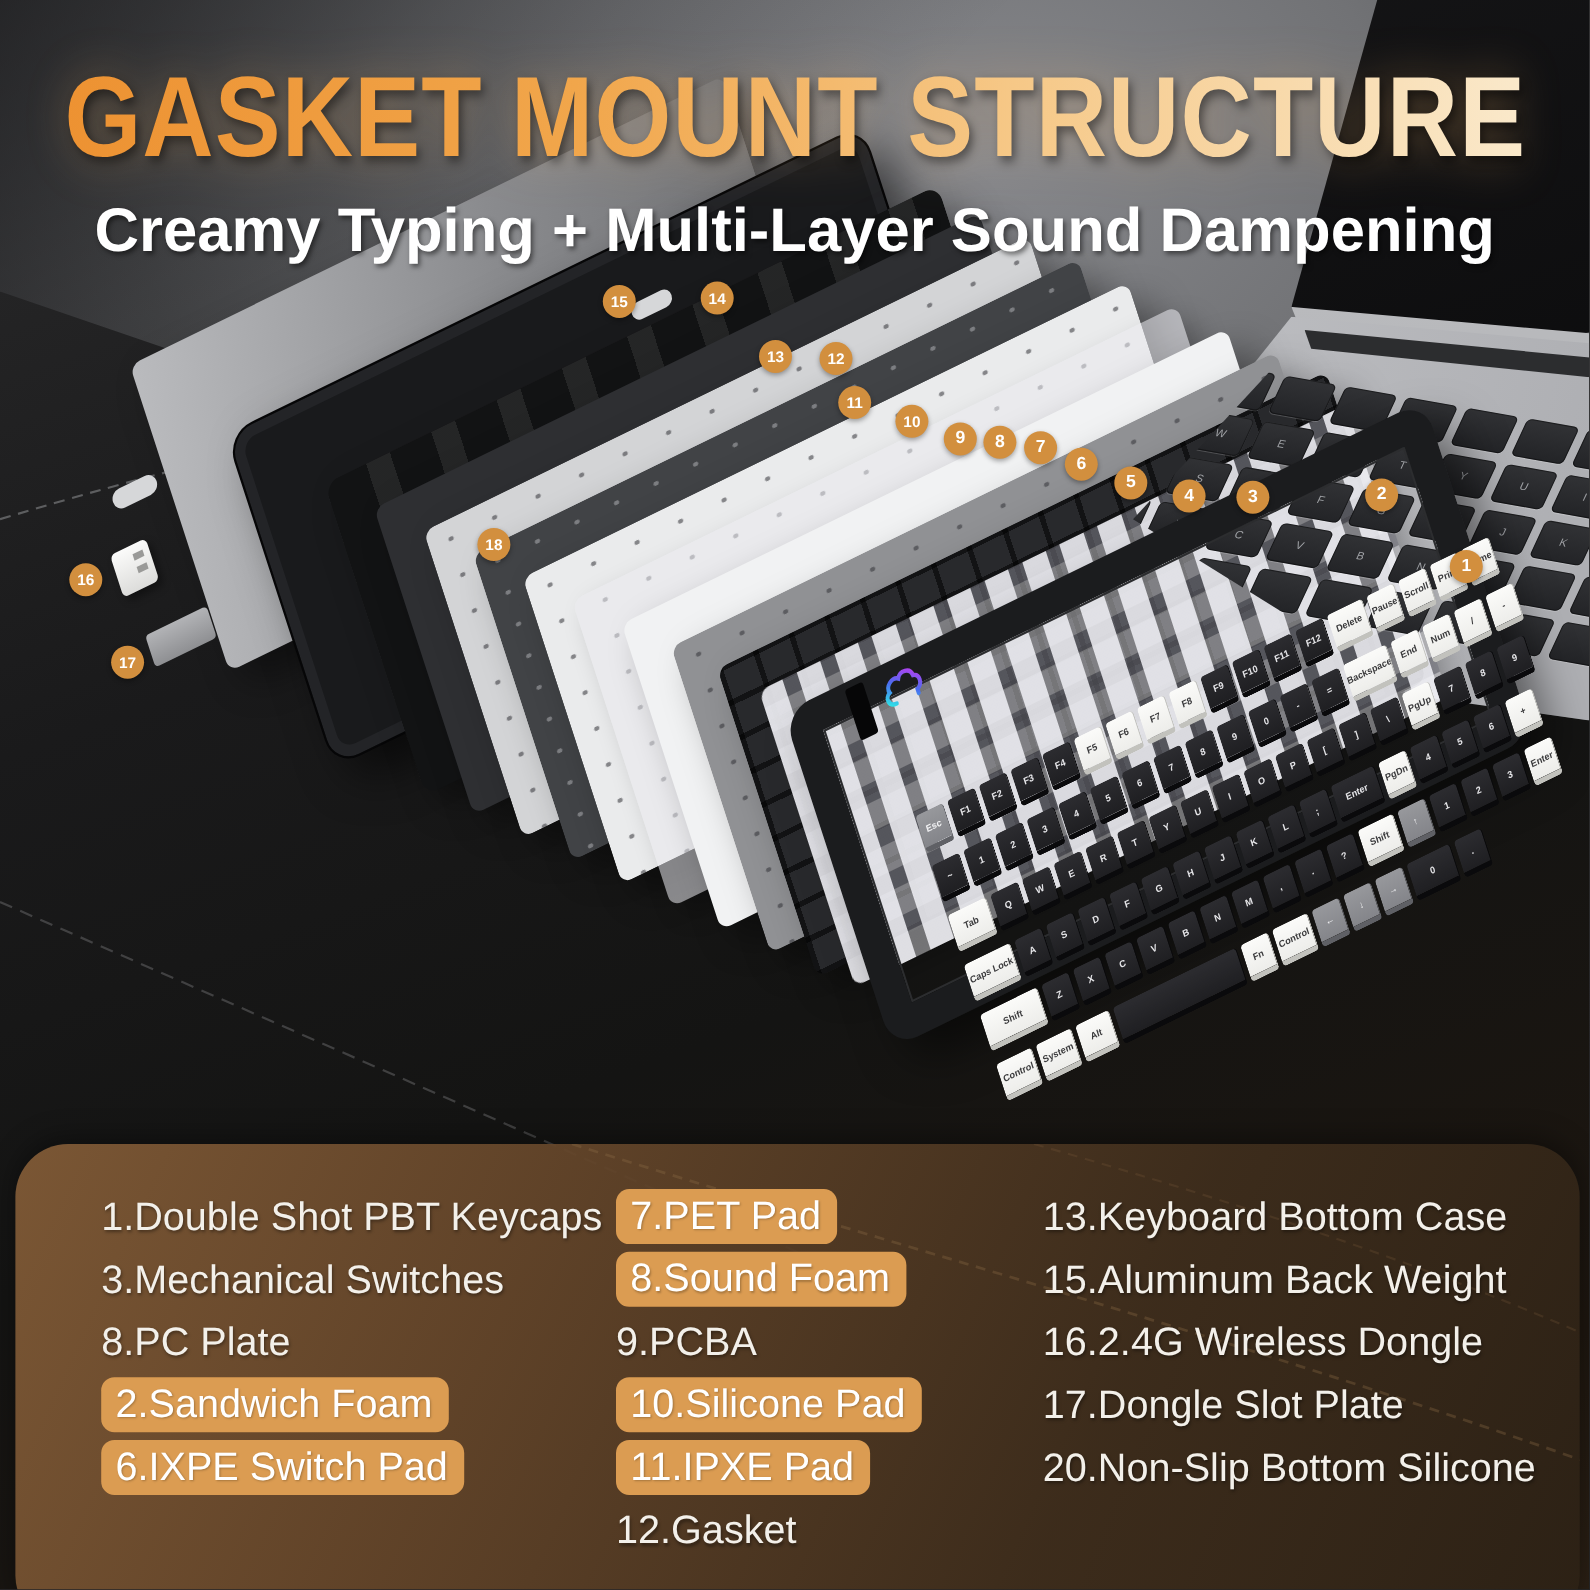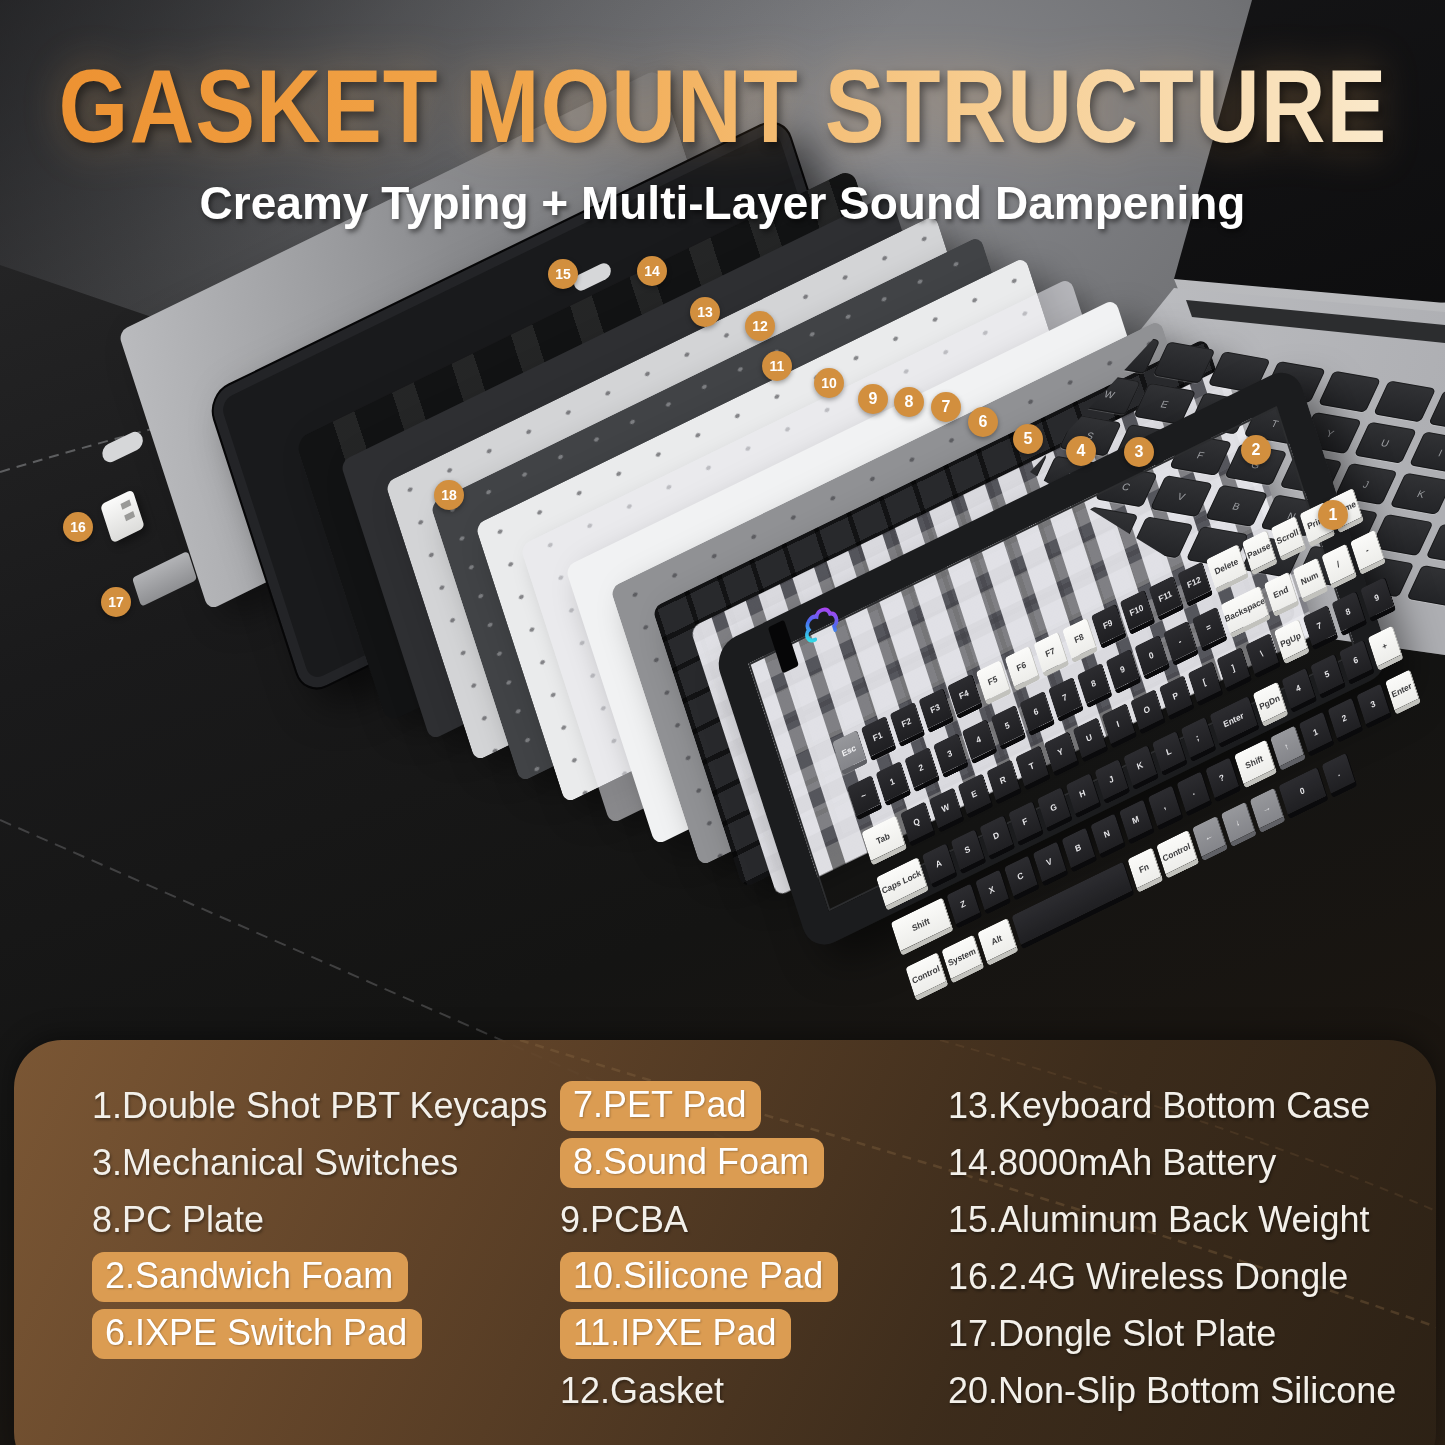--- a/index.html
+++ b/index.html
@@ -72,21 +72,21 @@
     box-shadow:0 2px 5px rgba(0,0,0,.35);}
   .callout.two{font-size:14px;text-align:center;}
   
   .title{position:absolute;z-index:9;left:50%;top:46px;transform:translateX(-50%) scale(1.02,1.18);
     transform-origin:center top;font-size:88px;font-weight:900;letter-spacing:1px;white-space:nowrap;
     background:linear-gradient(90deg,#ED9232 0%,#F1A64B 35%,#F6C queried887 0%,#F6C887 65%,#FAE9CB 100%);
     background:linear-gradient(90deg,#ED9232 0%,#F1A64B 35%,#F6C887 65%,#FAE9CB 100%);
     -webkit-background-clip:text;background-clip:text;color:transparent;
     filter:drop-shadow(3px 4px 4px rgba(0,0,0,.45)) drop-shadow(0 0 18px rgba(255,190,110,.28));}
   .subtitle{position:absolute;z-index:9;left:50%;top:176px;transform:translateX(-50%);
-    font-size:46px;font-weight:bold;color:#fff;white-space:nowrap;
+    font-size:56px;font-weight:bold;color:#fff;white-space:nowrap;
     text-shadow:2px 3px 5px rgba(0,0,0,.5);}
   
   .panel{position:absolute;z-index:10;left:14px;top:1040px;width:1422px;height:440px;border-radius:48px;
     overflow:hidden;
     background:linear-gradient(115deg,rgba(128,90,54,.95) 0%,rgba(101,70,42,.94) 30%,rgba(62,45,28,.95) 68%,rgba(44,33,21,.97) 100%);
     box-shadow:0 -6px 24px rgba(0,0,0,.35);}
   .seam-svg{position:absolute;inset:0;}
   .lcol{position:absolute;top:37px;}
   .lcol.c1{left:78px;}.lcol.c2{left:546px;}.lcol.c3{left:934px;}
   .lrow{height:57px;display:flex;align-items:center;}
@@ -329,21 +329,21 @@
       <div class="callout" style="left: 1124px; top: 437px; background: rgb(210, 143, 62);">3</div>
       <div class="callout" style="left: 1066px; top: 436px; background: rgb(210, 143, 62);">4</div>
       <div class="callout" style="left: 1013px; top: 424px; background: rgb(210, 143, 62);">5</div>
       <div class="callout" style="left: 968px; top: 407px; background: rgb(210, 143, 62);">6</div>
       <div class="callout" style="left: 931px; top: 392px; background: rgb(210, 143, 62);">7</div>
       <div class="callout" style="left: 894px; top: 387px; background: rgb(210, 143, 62);">8</div>
       <div class="callout" style="left: 858px; top: 384px; background: rgb(210, 143, 62);">9</div>
       <div class="callout two" style="left: 814px; top: 368px; background: rgb(210, 143, 62);">10</div>
       <div class="callout two" style="left: 762px; top: 351px; background: rgb(210, 143, 62);">11</div>
       <div class="callout two" style="left: 745px; top: 311px; background: rgb(210, 143, 62);">12</div>
-      <div class="callout two" style="left: 690px; top: 297px; background: rgb(210, 143, 62);">13</div>
+      <div class="callout two" style="left: 690px; top: 309px; background: rgb(210, 143, 62);">13</div>
       <div class="callout two" style="left: 637px; top: 256px; background: rgb(210, 143, 62);">14</div>
       <div class="callout two" style="left: 548px; top: 259px; background: rgb(210, 143, 62);">15</div>
       <div class="callout two" style="left: 63px; top: 512px; background: rgb(210, 143, 62);">16</div>
       <div class="callout two" style="left: 101px; top: 587px; background: rgb(210, 143, 62);">17</div>
       <div class="callout two" style="left: 434px; top: 480px; background: rgb(210, 143, 62);">18</div>
     </div>
 
   <div class="title">GASKET MOUNT STRUCTURE</div>
   <div class="subtitle">Creamy Typing + Multi-Layer Sound Dampening</div>
 
@@ -387,23 +387,20 @@
         </div>
         <div class="lrow">
           <span class="ltext">12.Gasket</span>
         </div>
       </div>
     <div class="lcol c3" id="lcol2">
         <div class="lrow">
           <span class="ltext">13.Keyboard Bottom Case</span>
         </div>
         <div class="lrow">
-          <span class="ltext">14.8000mAh Battery</span>
-        </div>
-        <div class="lrow">
           <span class="ltext">15.Aluminum Back Weight</span>
         </div>
         <div class="lrow">
           <span class="ltext">16.2.4G Wireless Dongle</span>
         </div>
         <div class="lrow">
           <span class="ltext">17.Dongle Slot Plate</span>
         </div>
         <div class="lrow">
           <span class="ltext">20.Non-Slip Bottom Silicone</span>

